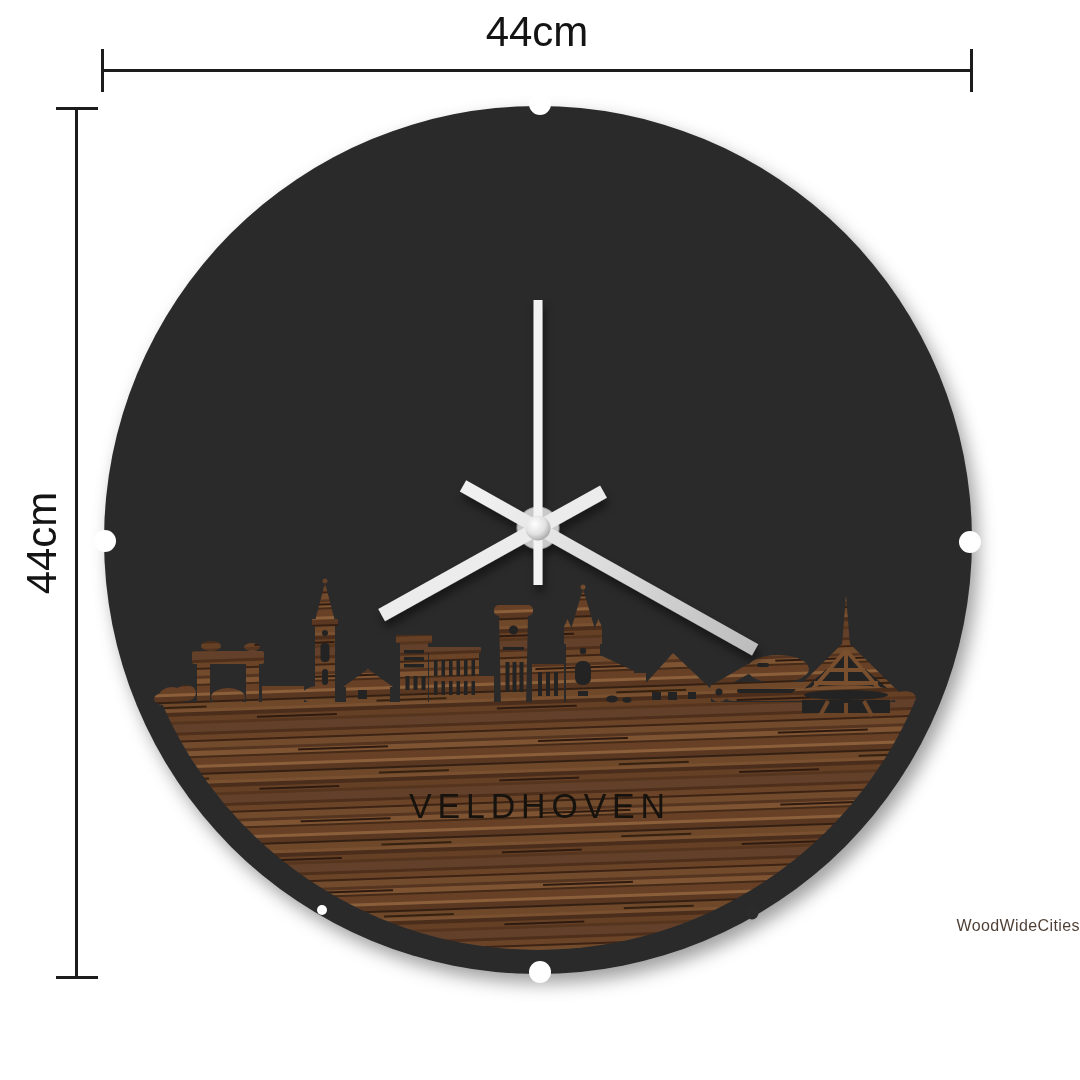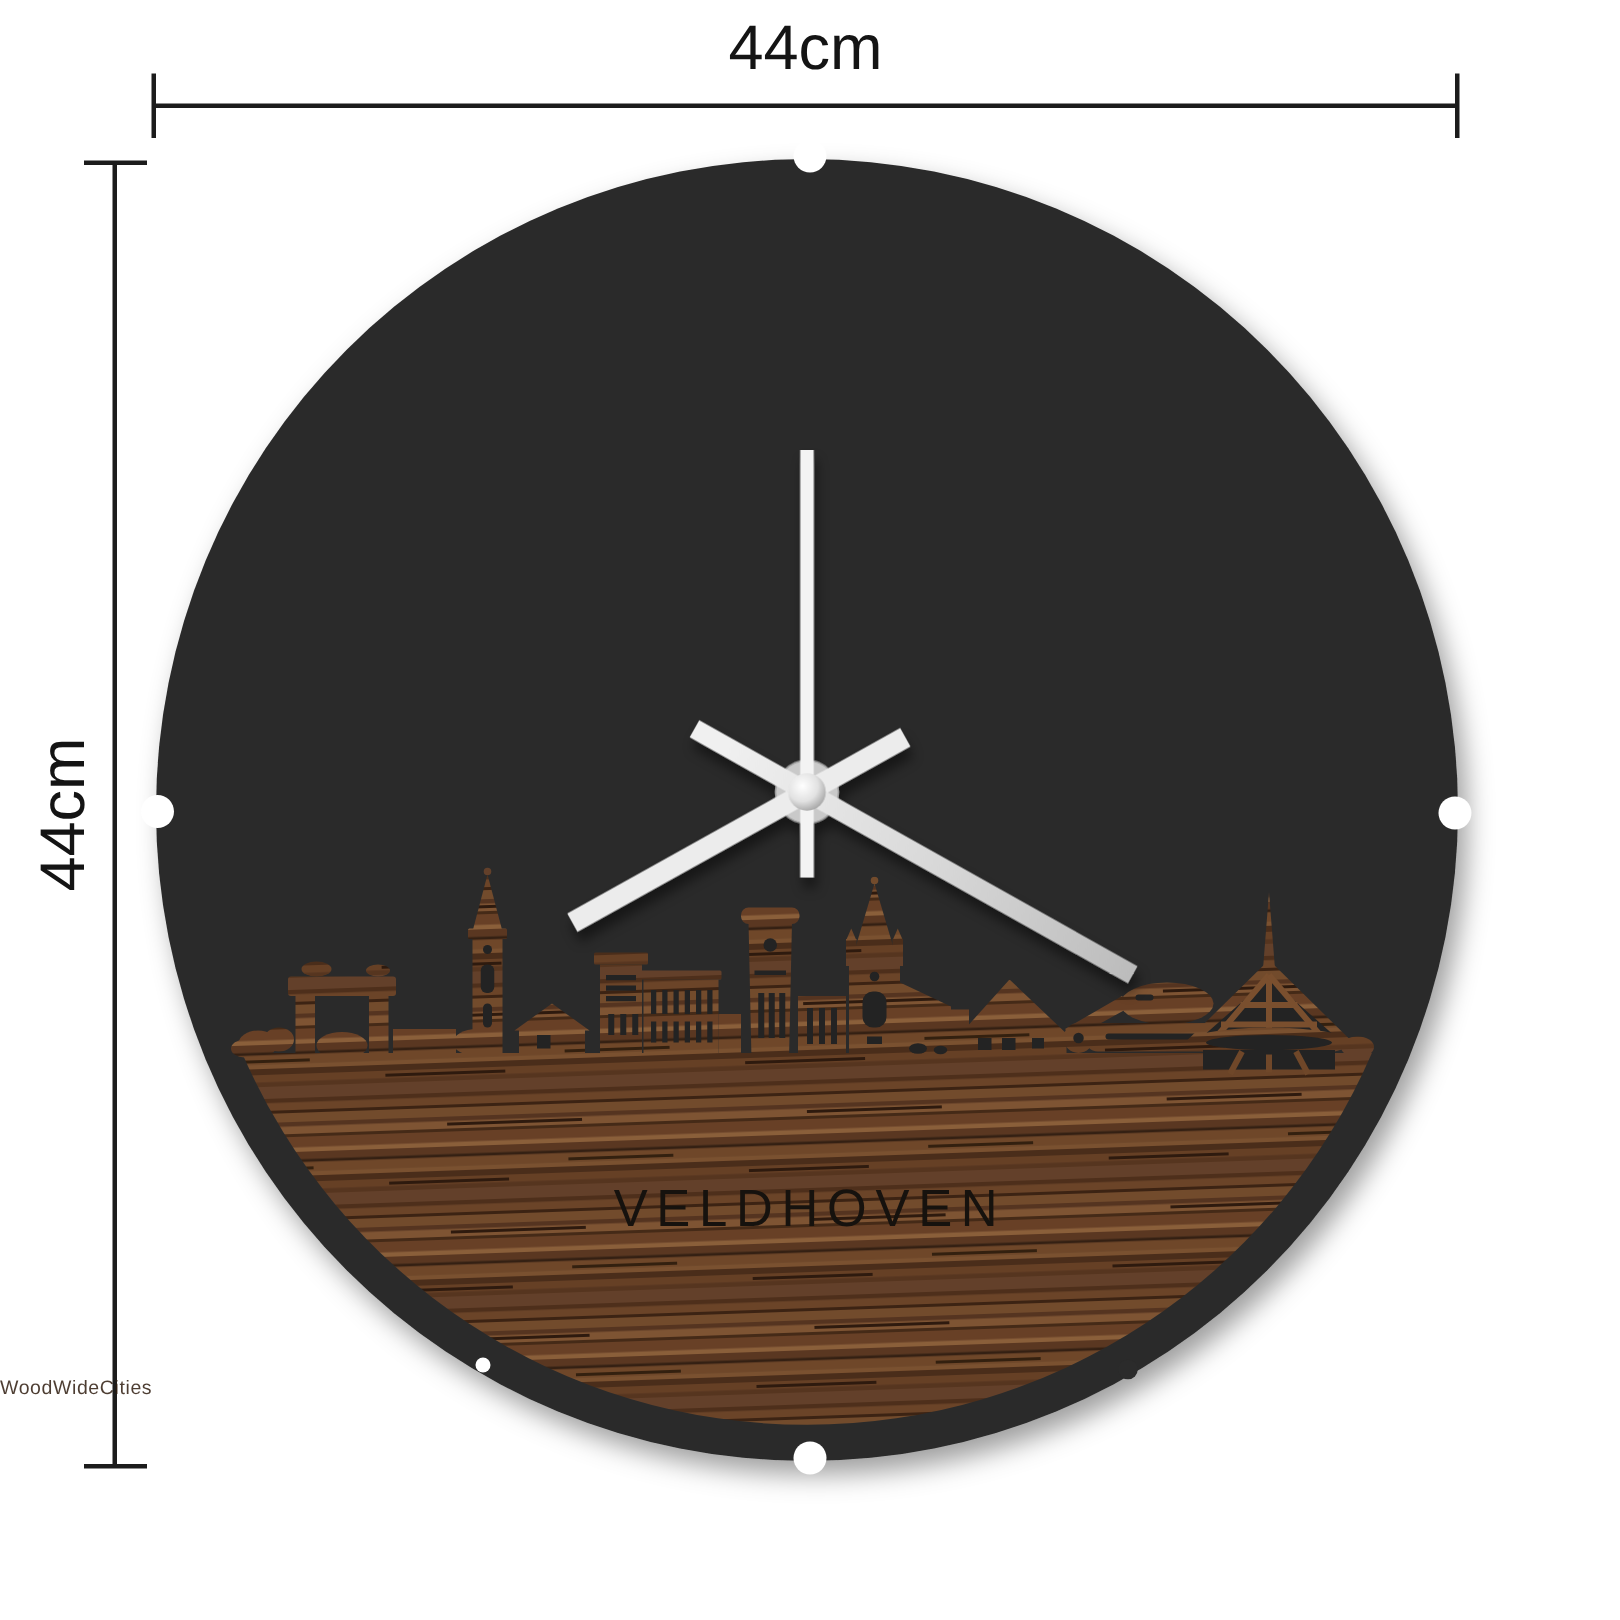--- a/index.html
+++ b/index.html
@@ -6,22 +6,22 @@
   .stage{position:relative;width:1080px;height:1080px;background:#ffffff;overflow:hidden;
          font-family:"Liberation Sans", sans-serif;}
   .stage svg{position:absolute;left:0;top:0;}
   .dim-label{position:absolute;color:#141414;font-size:42px;font-weight:normal;
              text-align:center;white-space:nowrap;}
   .dim-line{position:absolute;background:#1c1c1c;}
   .dim-tick{position:absolute;background:#1c1c1c;}
   .city-label{position:absolute;left:0;right:0;top:786px;text-align:center;
               font-size:35px;letter-spacing:6px;color:#16120e;font-weight:normal;
               transform:scaleX(.97);}
-  .brand-label{position:absolute;left:0;right:0;top:917px;text-align:left;
-               font-size:13px;letter-spacing:.4px;color:#2e1c0f;opacity:.85;}
+  .brand-label{position:absolute;left:0;right:0;top:917px;text-align:right;
+               font-size:16px;letter-spacing:.4px;color:#2e1c0f;opacity:.85;}
   .rot{transform:rotate(-90deg);}
   :root{
     --face-color:#2b2b2b;
     --cut-color:#232323;
     --hand-color:#ececec;
     --second-hand-color:#f3f3f3;
   }
 </style>
 </head>
 <body>

